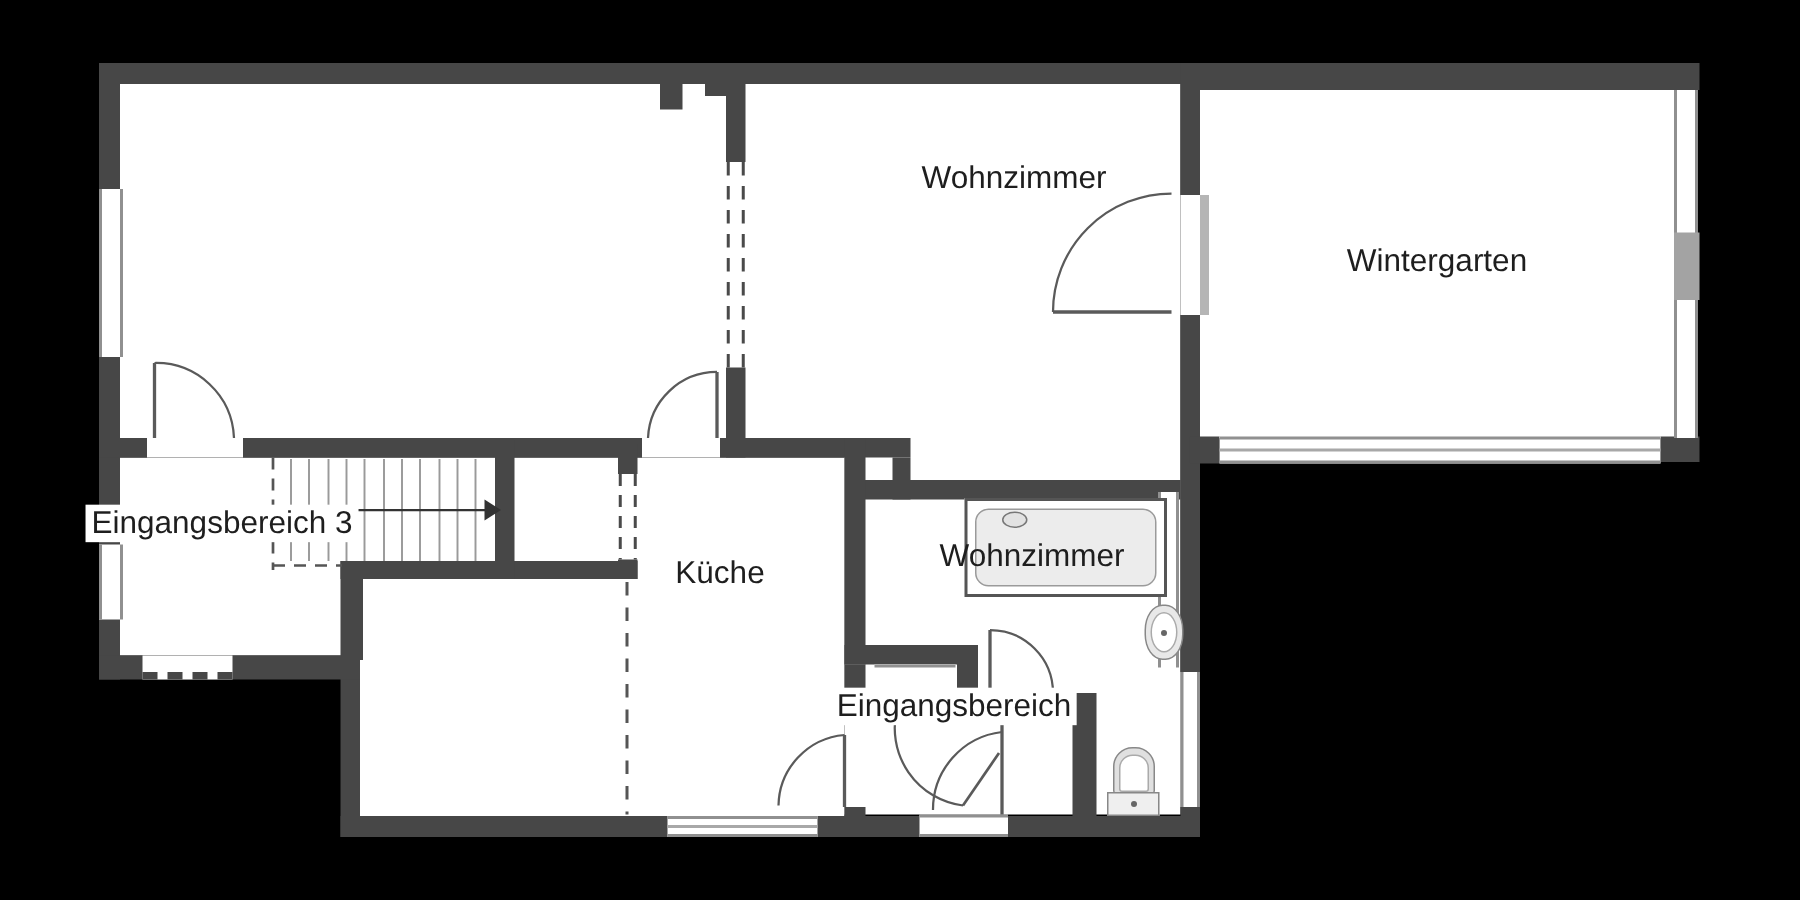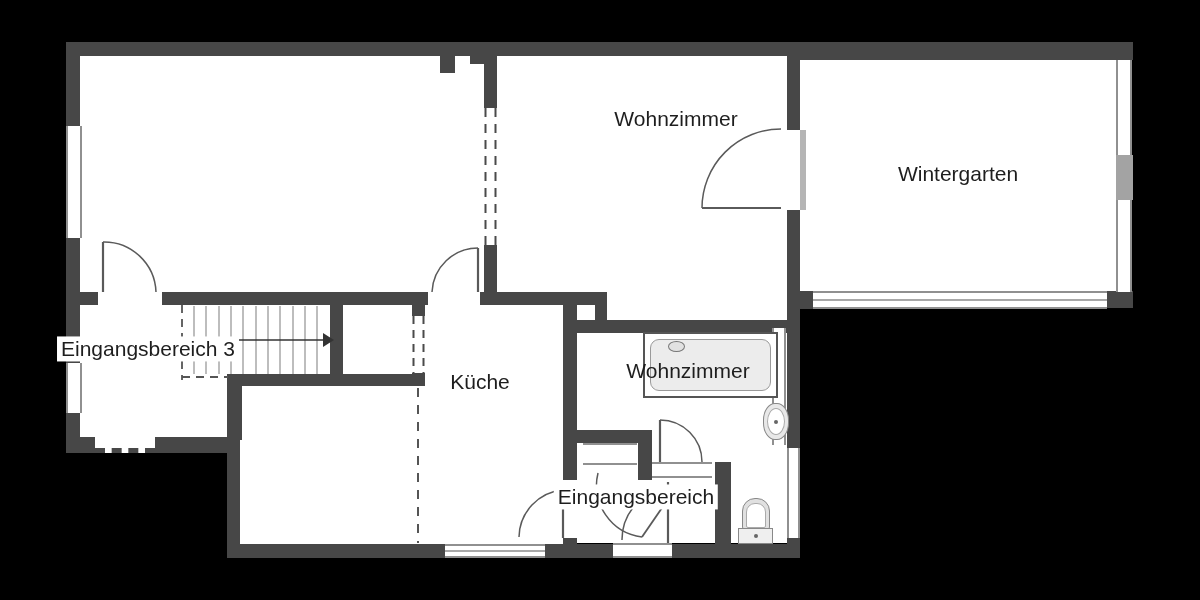--- a/index.html
+++ b/index.html
@@ -184,15 +184,15 @@
         <path d="M563,490 A48,48 0 0 0 519,537" stroke-width="1.5"></path>
       </g>
     </g>
   </svg>
 
   <div class="room-label" style="left:676px;top:119px;">Wohnzimmer</div>
   <div class="room-label" style="left:958px;top:174px;">Wintergarten</div>
   <div class="room-label" style="left:148px;top:349px;">Eingangsbereich 3</div>
   <div class="room-label" style="left:480px;top:382px;">Küche</div>
   <div class="room-label" style="left:688px;top:371px;background:transparent;">Wohnzimmer</div>
-  <div class="room-label" style="left:636px;top:497px;">Eingangsbereich</div>
+  <div class="room-label" style="left:636px;top:471px;">Eingangsbereich</div>
 
 </div>
 
 </body></html>

